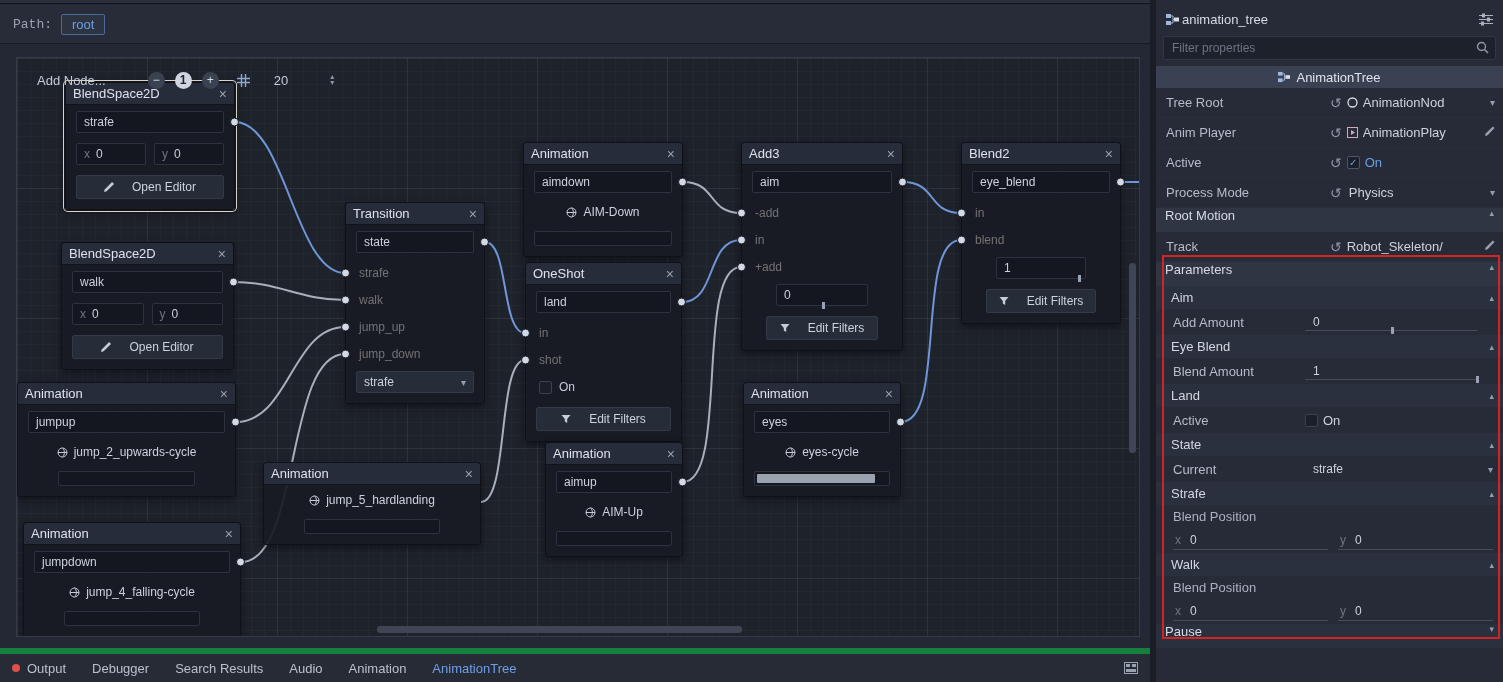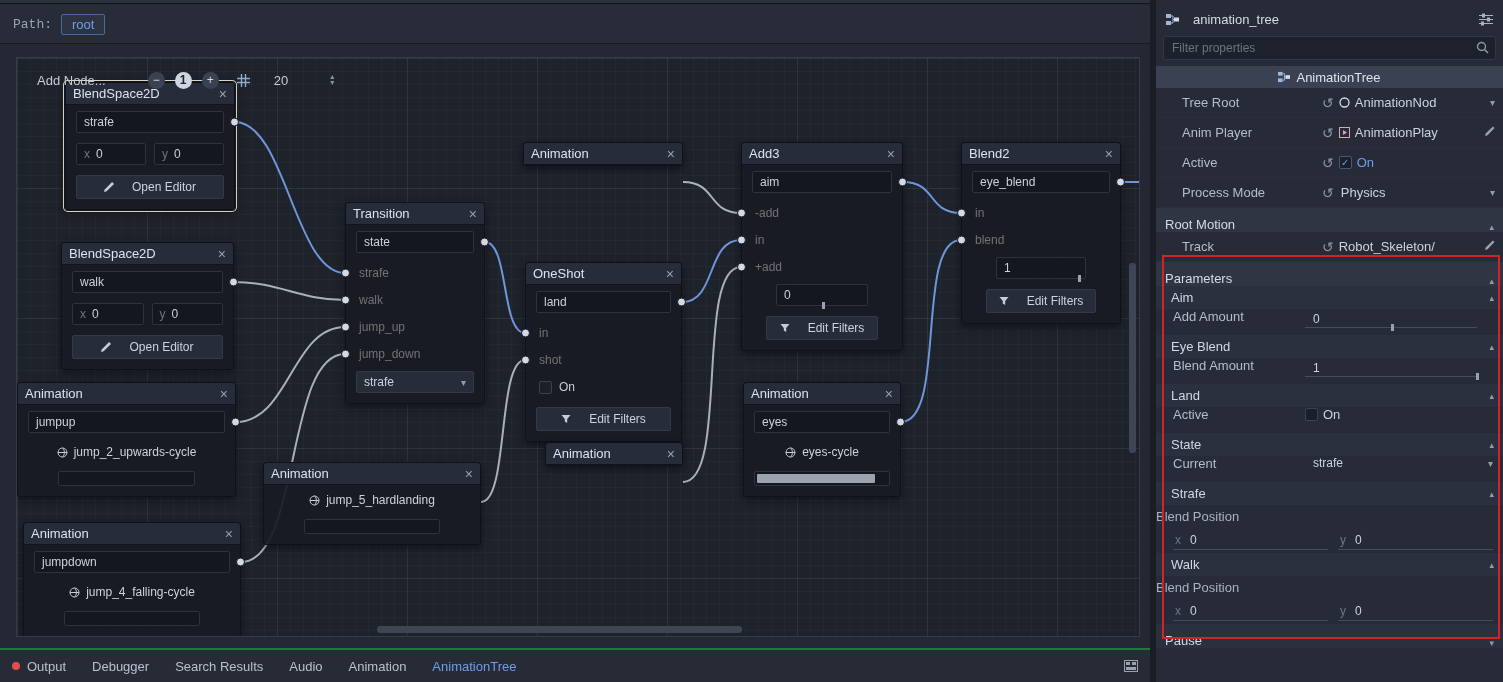--- a/index.html
+++ b/index.html
@@ -81,55 +81,55 @@
   .gamount { height:22px; background:#14171f; border:1px solid #2c3240; border-radius:2px;
              display:flex; align-items:center; padding:0 7px; color:#cbd1de; position:relative; }
   .gamount .tick { position:absolute; bottom:-4px; width:3px; height:7px; background:#9aa3b5; }
 
   
   .hsb { position:absolute; left:360px; bottom:3px; width:365px; height:7px; background:#3f4554; border-radius:3px; z-index:6; }
   .vsb { position:absolute; right:3px; top:205px; width:7px; height:190px; background:#3f4554; border-radius:3px; z-index:6; }
 
   
   .bottom-bar { position:absolute; left:0; top:648px; width:1150px; height:34px; background:#262b36;
-                border-top:2px solid #15803d; display:flex; align-items:center; padding:0 12px; }
+                border-top:6px solid #15803d; display:flex; align-items:center; padding:0 12px; }
   .err-dot { width:8px; height:8px; border-radius:50%; background:#e0504a; margin-right:7px; }
   .bb-item { color:#b9c0cd; font-size:13px; padding:0 13px; cursor:pointer; background:none; border:none; font-family:inherit; }
   .bb-item:first-of-type { padding-left:0; }
   .bb-item.active { color:#6f9ee8; }
   .bb-panel-btn { margin-left:auto; background:none; border:none; cursor:pointer; display:flex; }
 
   
   .vdivider { position:absolute; left:1150px; top:0; width:6px; height:682px; background:#1a1d26; }
   .inspector { position:absolute; left:1156px; top:0; width:347px; height:682px; background:#262b37; overflow:hidden; }
-  .insp-head { height:30px; margin-top:4px; display:flex; align-items:center; gap:14px; padding:0 10px; position:relative; }
+  .insp-head { height:30px; margin-top:4px; display:flex; align-items:center; gap:3px; padding:0 10px; position:relative; }
   .obj-name { font-size:13px; color:#d6dbe5; }
   .tune { position:absolute; right:10px; cursor:pointer; display:flex; }
   .filter-wrap { margin:2px 7px 6px; height:24px; position:relative; }
   .filter-input { width:100%; height:24px; background:#1d212b; border:1px solid #313747; border-radius:3px;
                   color:#c6ccd8; font-family:inherit; font-size:12px; padding:0 26px 0 8px; }
   .filter-input::placeholder { color:#6b7383; }
   .search-ic { position:absolute; right:7px; top:5px; }
   .cat { height:22px; background:#3a4153; display:flex; align-items:center; justify-content:center; gap:6px;
          color:#dfe3ec; font-size:13px; }
-  .prow { height:30px; display:flex; align-items:center; padding:0 8px 0 26px; border-bottom:1px solid rgba(255,255,255,0.025); }
+  .prow { height:30px; display:flex; align-items:center; padding:0 8px 0 10px; border-bottom:1px solid rgba(255,255,255,0.025);gap:24px; }
   .plabel { width:140px; flex:none; color:#b5bcca; font-size:13px; white-space:nowrap; overflow:hidden; }
   .pval { flex:1; display:flex; align-items:center; gap:5px; color:#ccd2df; font-size:13px; min-width:0; }
   .revert { color:#8d96a8; font-size:14px; cursor:pointer; }
   .endchev { margin-left:auto; color:#939cae; font-size:10px; cursor:pointer; }
   .val-blue { color:#6f9ee8; }
   .ellip { white-space:nowrap; overflow:hidden; }
-  .section { height:24px; background:#2f3543; display:flex; align-items:flex-end; padding:0 9px;
+  .section { height:24px; background:#2f3543; display:flex; align-items:flex-start; padding:0 9px;
              color:#d6dbe5; font-size:13px; cursor:pointer; }
   .section .endchev, .group .endchev { font-size:9px; }
   .group { height:23px; background:#2a303d; display:flex; align-items:center; padding:0 9px 0 15px;
            color:#d2d7e2; font-size:13px; cursor:pointer; }
-  .paramrow { height:26px; display:flex; align-items:flex-start; padding:0 10px 0 17px; }
+  .paramrow { height:26px; display:flex; align-items:center; padding:0 10px 0 17px; }
   .paramrow .plabel { width:132px; }
-  .sublabel { height:22px; display:flex; align-items:center; color:#aab1c0; font-size:13px; }
+  .sublabel { height:22px; display:flex; align-items:center; padding-left:17px; color:#aab1c0; font-size:13px; }
   .spin-slider { flex:1; position:relative; height:20px; display:flex; align-items:center; padding-left:8px; color:#ccd2df; }
   .ss-line { position:absolute; left:0; right:16px; bottom:1px; height:1px; background:#454d5d; }
   .ss-tick { position:absolute; bottom:-2px; width:3px; height:7px; background:#98a1b3; }
   .xyrow { height:26px; display:flex; gap:10px; padding:0 10px 0 17px; align-items:center; }
   .axis-field { flex:1; display:flex; align-items:center; gap:9px; height:19px; border-bottom:1px solid #454d5d;
                 color:#ccd2df; padding-left:2px; }
   .dd { flex:1; display:flex; align-items:center; color:#ccd2df; cursor:pointer; padding-left:8px; }
   .dd .endchev { margin-left:auto; }
 
   
@@ -288,20 +288,38 @@
               </div>
             </div>
         </div>
       </div>
 
       <div class="gnode" style="left:506px;top:84px;width:160px;">
         <div class="ghead">
           <span class="gtitle">Animation</span>
           <span class="gclose">×</span>
         </div>
+        <div class="gbody">
+          <div class="grow">
+              <div class="gfield">
+                <span>aimdown</span>
+              </div>
+              <span class="port out"></span>
+            </div>
+          <div class="grow gclip">
+              <svg width="11" height="11" viewBox="0 0 11 11">
+                <circle cx="5.5" cy="5.5" r="4.5" fill="none" stroke="#c6ccd8"></circle>
+                <path d="M1 5.5h9M5.5 1c2.5 1.5 2.5 7.5 0 9" stroke="#c6ccd8" fill="none"></path>
+              </svg>
+              <span>AIM-Down</span>
+            </div>
+          <div class="grow">
+              <div class="gtrack"></div>
+            </div>
+        </div>
       </div>
 
       <div class="gnode" style="left:508px;top:204px;width:157px;">
         <div class="ghead">
           <span class="gtitle">OneShot</span>
           <span class="gclose">×</span>
         </div>
         <div class="gbody">
           <div class="grow">
               <div class="gfield">
@@ -451,20 +469,38 @@
           <div class="grow" style="padding:0 30px;">
               <div class="gtrack"></div>
             </div>
         </div>
       </div>
 
       <div class="gnode" style="left:528px;top:384px;width:138px;">
         <div class="ghead">
           <span class="gtitle">Animation</span>
           <span class="gclose">×</span>
+        </div>
+        <div class="gbody">
+          <div class="grow">
+              <div class="gfield">
+                <span>aimup</span>
+              </div>
+              <span class="port out"></span>
+            </div>
+          <div class="grow gclip">
+              <svg width="11" height="11" viewBox="0 0 11 11">
+                <circle cx="5.5" cy="5.5" r="4.5" fill="none" stroke="#c6ccd8"></circle>
+                <path d="M1 5.5h9M5.5 1c2.5 1.5 2.5 7.5 0 9" stroke="#c6ccd8" fill="none"></path>
+              </svg>
+              <span>AIM-Up</span>
+            </div>
+          <div class="grow">
+              <div class="gtrack"></div>
+            </div>
         </div>
       </div>
 
       <div class="gnode" style="left:726px;top:324px;width:158px;">
         <div class="ghead">
           <span class="gtitle">Animation</span>
           <span class="gclose">×</span>
         </div>
         <div class="gbody">
           <div class="grow">

